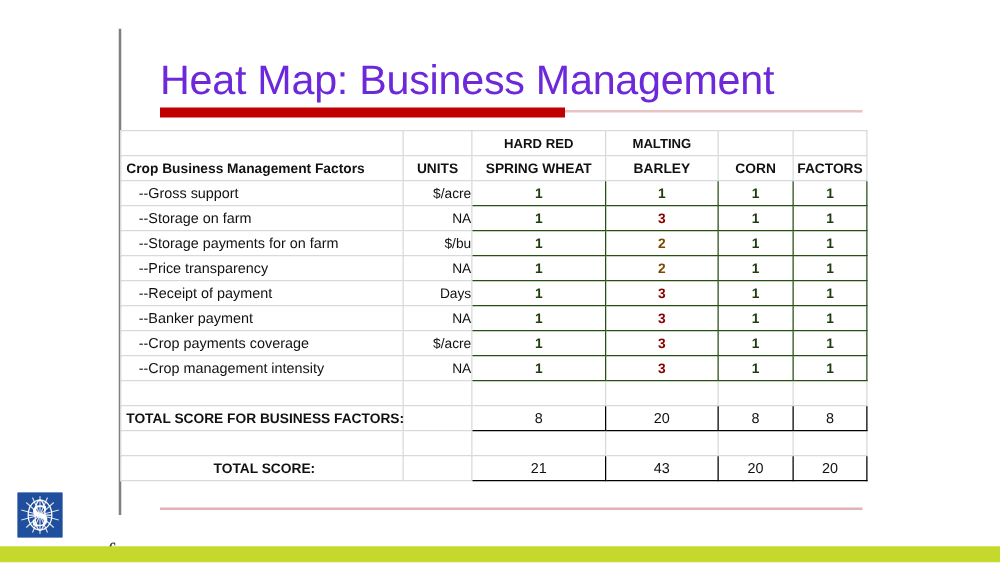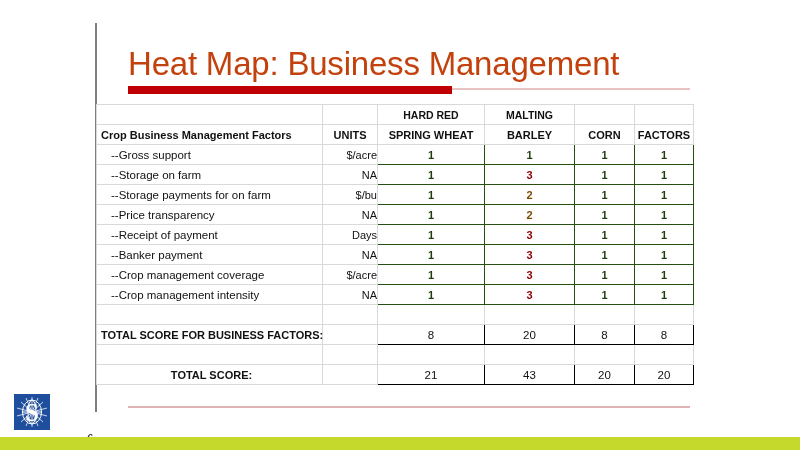--- a/index.html
+++ b/index.html
@@ -17,21 +17,21 @@
 
   
   .v-rule{
     position:absolute;left:95px;top:23px;width:2px;height:389px;
     background:#7f7f7f;
   }
 
   
   .title{
     position:absolute;left:128px;top:42px;width:560px;height:44px;
-    font-size:33px;font-weight:400;color:#c2410c;
+    font-size:33px;font-weight:400;color:#6d28d9;
     letter-spacing:-0.2px;line-height:44px;white-space:nowrap;
   }
   .title-rule-thick{
     position:absolute;left:128px;top:86px;width:324px;height:8px;
     background:#c00000;
   }
   .title-rule-thin{
     position:absolute;left:452px;top:88px;width:238px;height:2px;
     background:#e7c3c3;
   }
@@ -209,21 +209,21 @@
           </tr>
           <tr class="frow">
             <td class="factor">--Banker payment</td>
             <td class="units">NA</td>
             <td class="score sc-1">1</td>
             <td class="score sc-3">3</td>
             <td class="score sc-1">1</td>
             <td class="score sc-1">1</td>
           </tr>
           <tr class="frow">
-            <td class="factor">--Crop management coverage</td>
+            <td class="factor">--Crop payments coverage</td>
             <td class="units">$/acre</td>
             <td class="score sc-1">1</td>
             <td class="score sc-3">3</td>
             <td class="score sc-1">1</td>
             <td class="score sc-1">1</td>
           </tr>
           <tr class="frow">
             <td class="factor">--Crop management intensity</td>
             <td class="units">NA</td>
             <td class="score sc-1">1</td>

